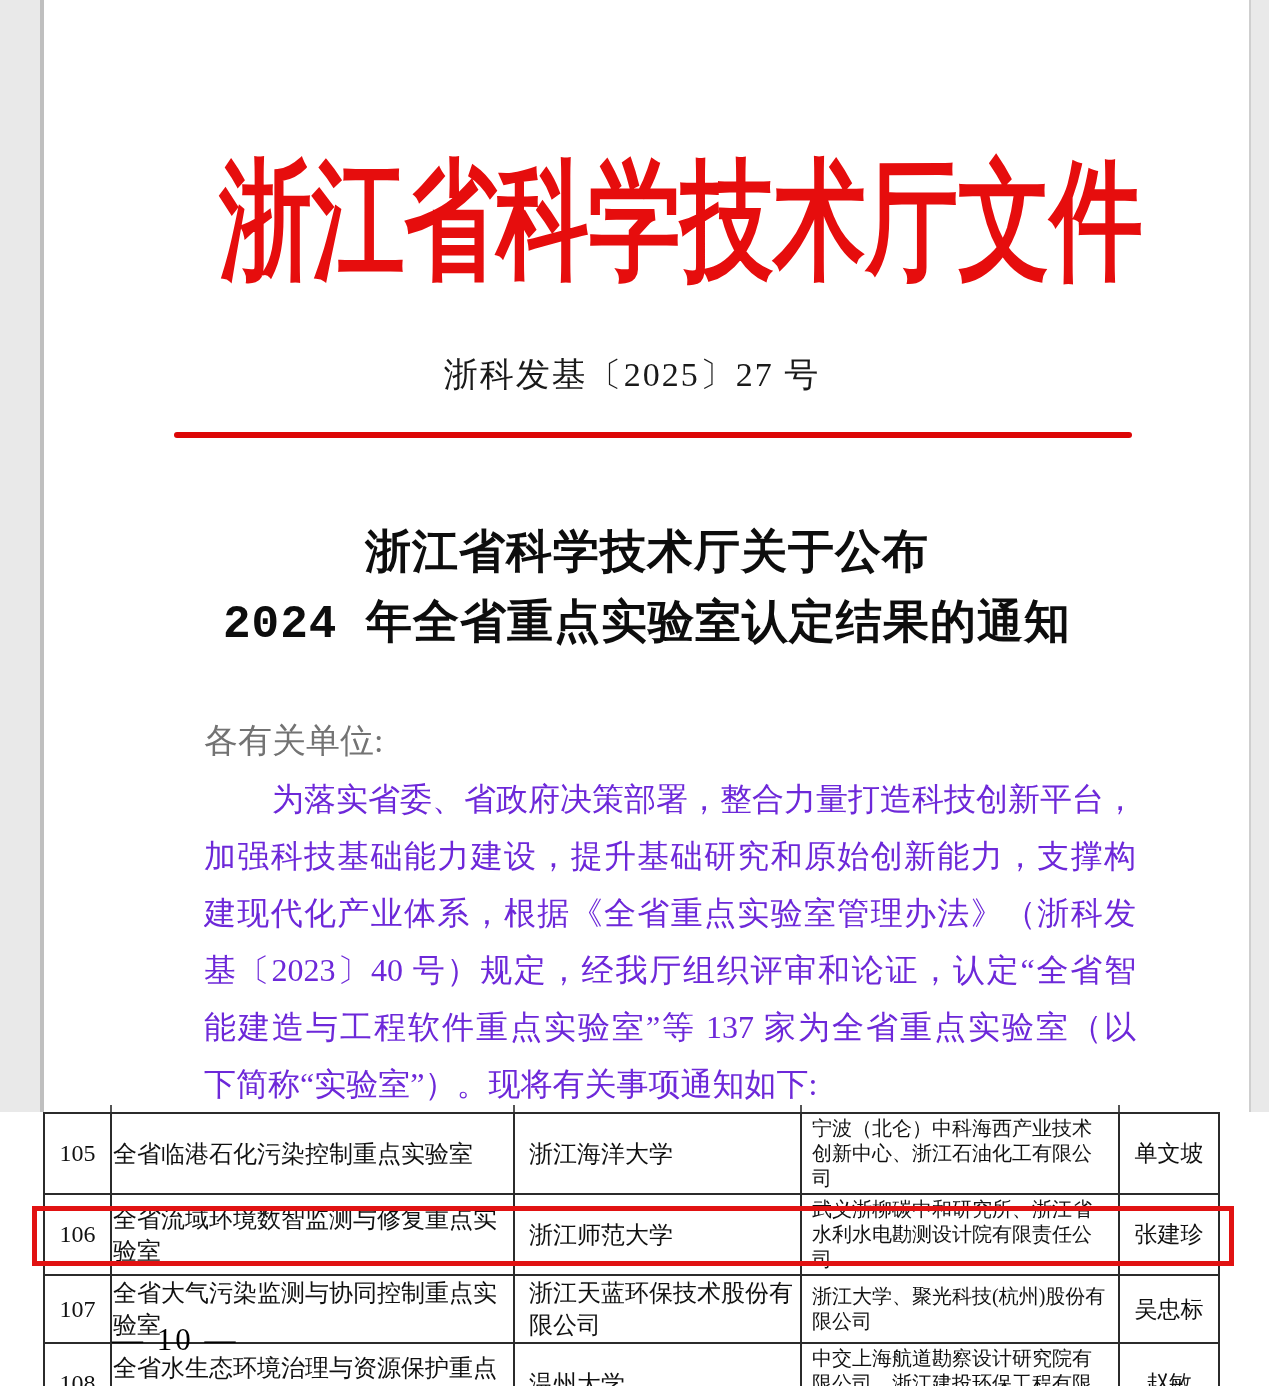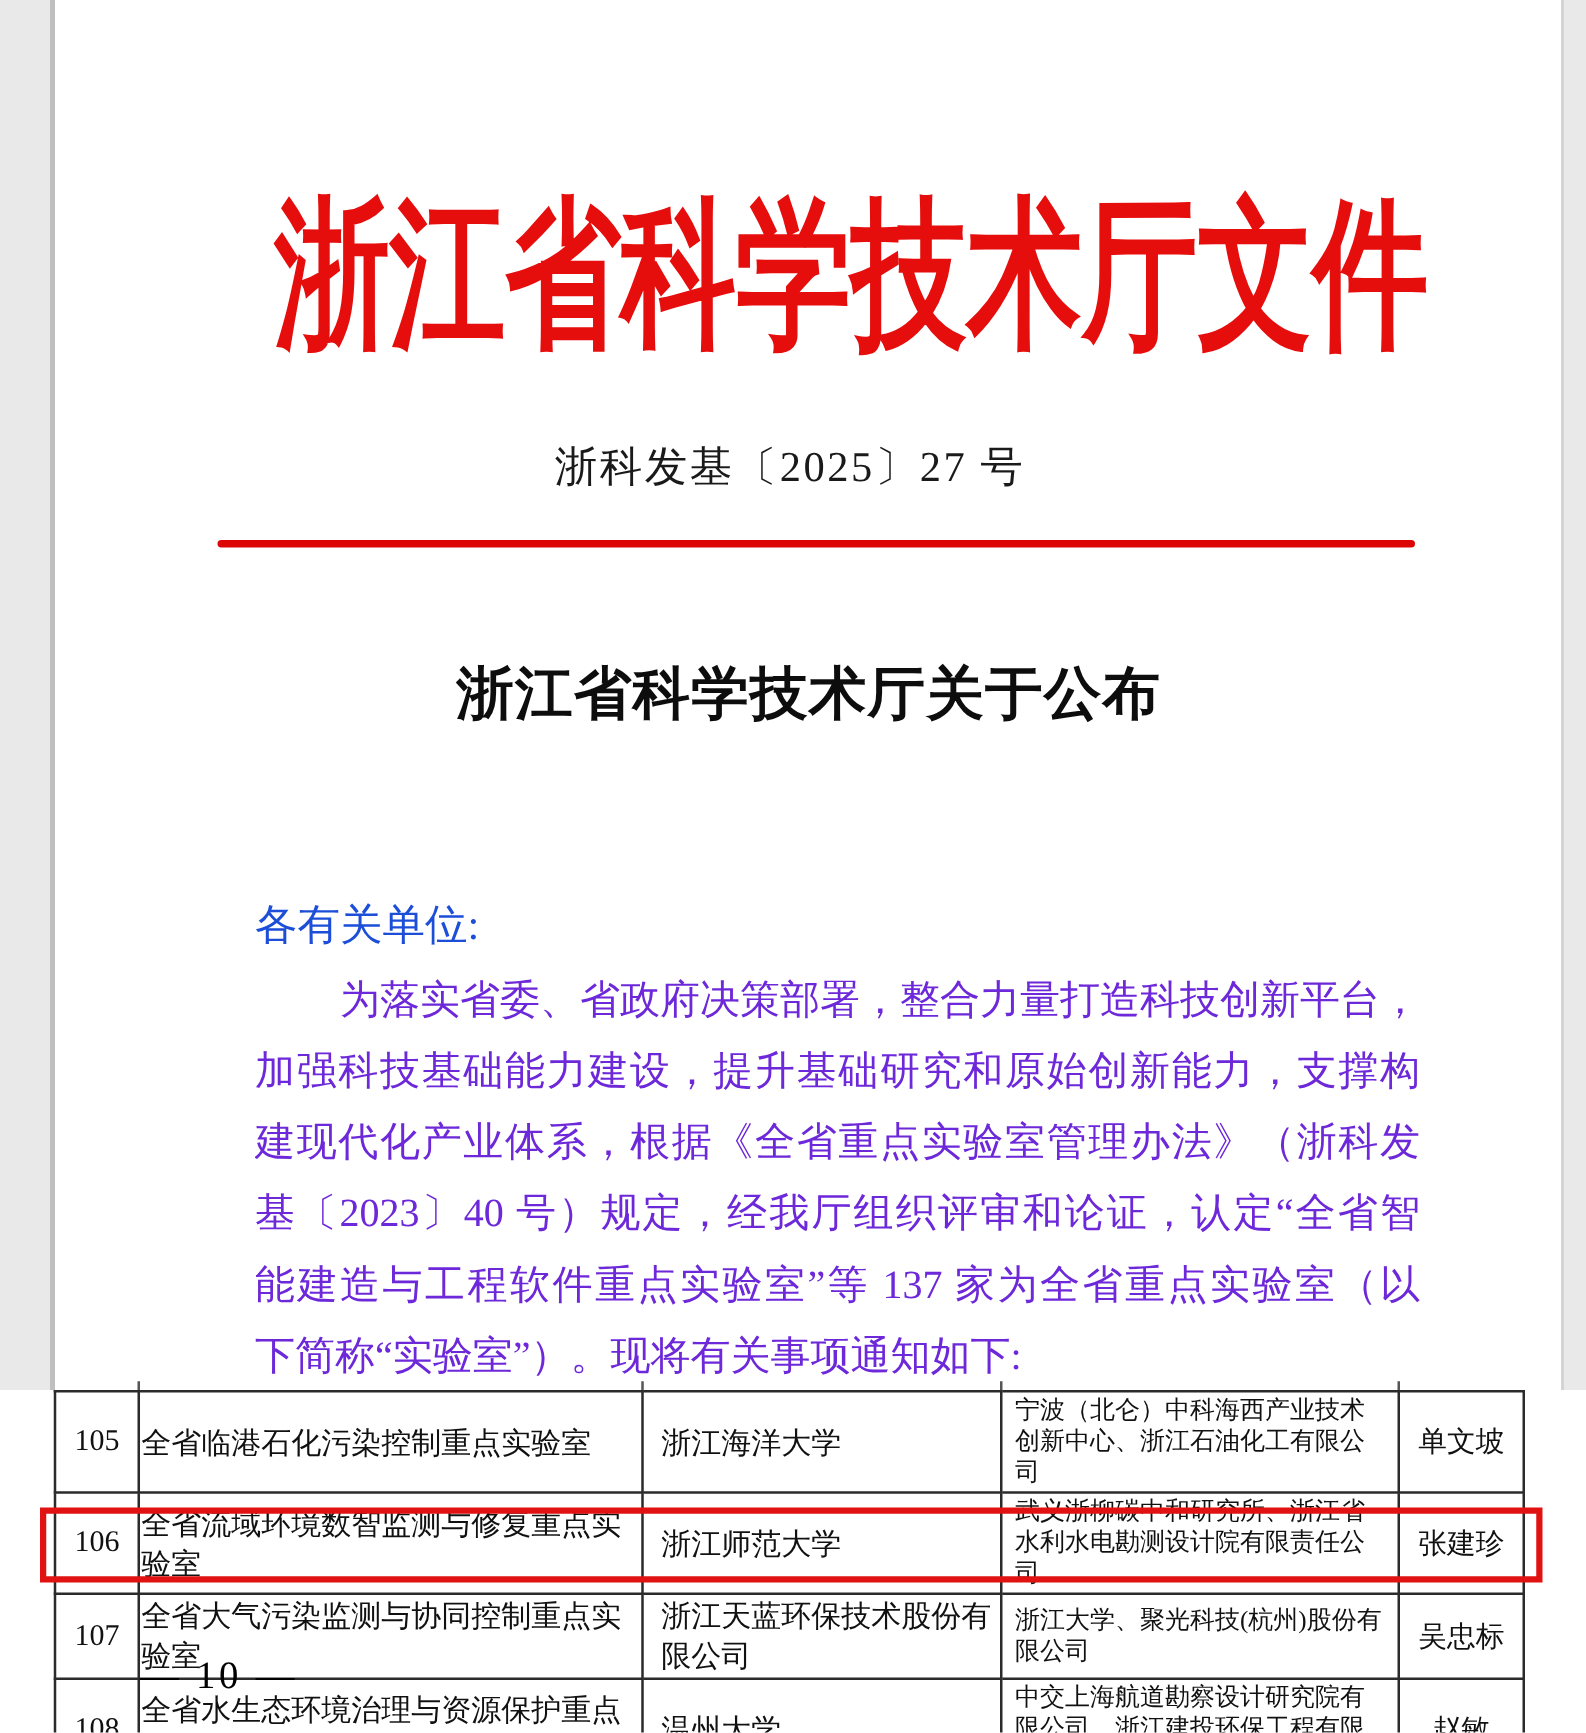--- a/index.html
+++ b/index.html
@@ -51,29 +51,30 @@
     background: var(--rule-red, #dc0606);
     border-radius: 3px;
   }
 
   .notice-title {
     position: absolute;
     left: 45px; top: 520px; width: 1204px;
     text-align: center;
     font-weight: 700;
     color: #0d0d0d;
+    font-family: Liberation Mono, monospace;
   }
   .notice-title .line { height: 70px; line-height: 70px; font-size: 46px; letter-spacing: 1px; white-space: nowrap; }
 
   .salutation {
     position: absolute;
     left: 204px; top: 716px; height: 50px;
     line-height: 50px;
     font-size: 34px;
-    color: #1d4ed8;
+    color: #737373;
   }
 
   .para {
     position: absolute;
     left: 204px; top: 771px; width: 932px;
     color: #6d28d9;
   }
   .para .pl {
     height: 57px;
     line-height: 57px;
@@ -142,20 +143,21 @@
   <div class="margin-strip right"></div>
 
   <h1 class="org-title">浙江省科学技术厅文件</h1>
 
   <div class="doc-number">浙科发基〔2025〕27 号</div>
 
   <div class="red-rule"></div>
 
   <div class="notice-title">
     <div class="line">浙江省科学技术厅关于公布</div>
+    <div class="line">2024 年全省重点实验室认定结果的通知</div>
   </div>
 
   <div class="salutation">各有关单位:</div>
 
   <div class="para">
     <div class="pl j indent">为落实省委、省政府决策部署，整合力量打造科技创新平台，</div>
     <div class="pl j">加强科技基础能力建设，提升基础研究和原始创新能力，支撑构</div>
     <div class="pl j">建现代化产业体系，根据《全省重点实验室管理办法》（浙科发</div>
     <div class="pl j">基〔2023〕40 号）规定，经我厅组织评审和论证，认定“全省智</div>
     <div class="pl j">能建造与工程软件重点实验室”等 137 家为全省重点实验室（以</div>

